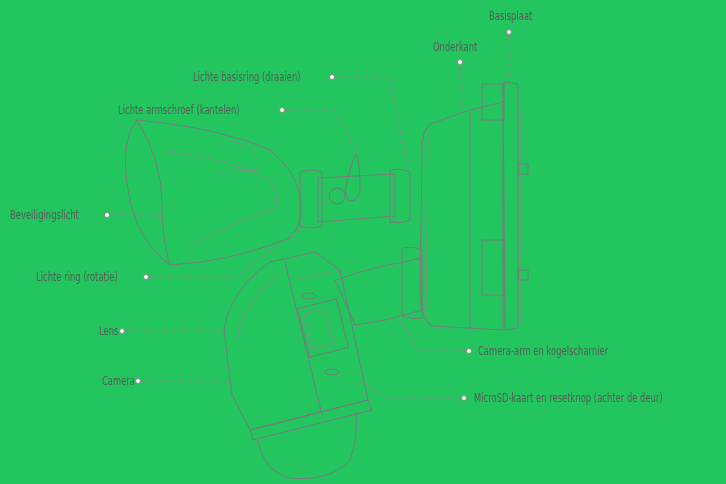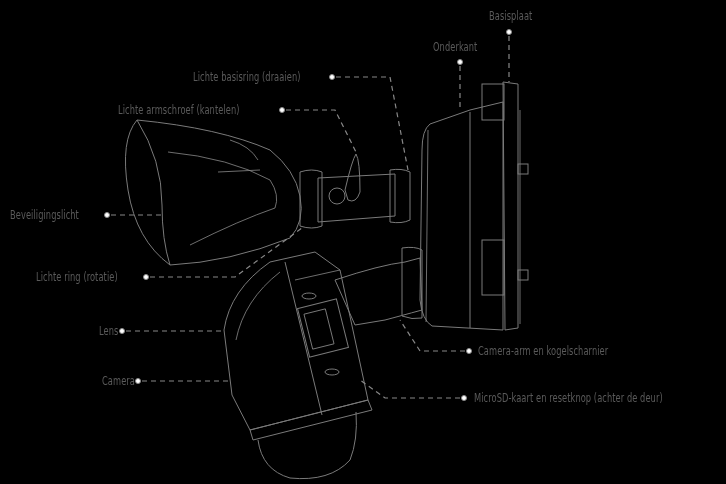--- a/index.html
+++ b/index.html
@@ -1,16 +1,16 @@
 <!DOCTYPE html>
 <html><head>
 <meta charset="utf-8">
 <style>
   html, body { margin: 0; padding: 0; background: #ffffff; }
-  #stage { position: relative; width: 726px; height: 484px; overflow: hidden; background: #000000; }
+  #stage { position: relative; width: 726px; height: 484px; overflow: hidden; background: #22c55e; }
   svg { position: absolute; left: 0; top: 0; }
   .lbl { position: absolute; font-family: "DejaVu Sans", sans-serif; font-size: 11.5px; color: #5a5a5a;
          transform: scaleX(0.72); transform-origin: left center; white-space: nowrap; letter-spacing: 0.1px; line-height: 14px; }
   .ln { fill: none; stroke: #7a7a7a; stroke-width: 1; }
   .ln2 { fill: none; stroke: #8a8a8a; stroke-width: 0.8; }
   .dash { fill: none; stroke: #888; stroke-width: 1.2; stroke-dasharray: 5 4; }
   .dot { fill: #fff; stroke: #888; stroke-width: 1; }
 </style>
 </head>
 <body>

